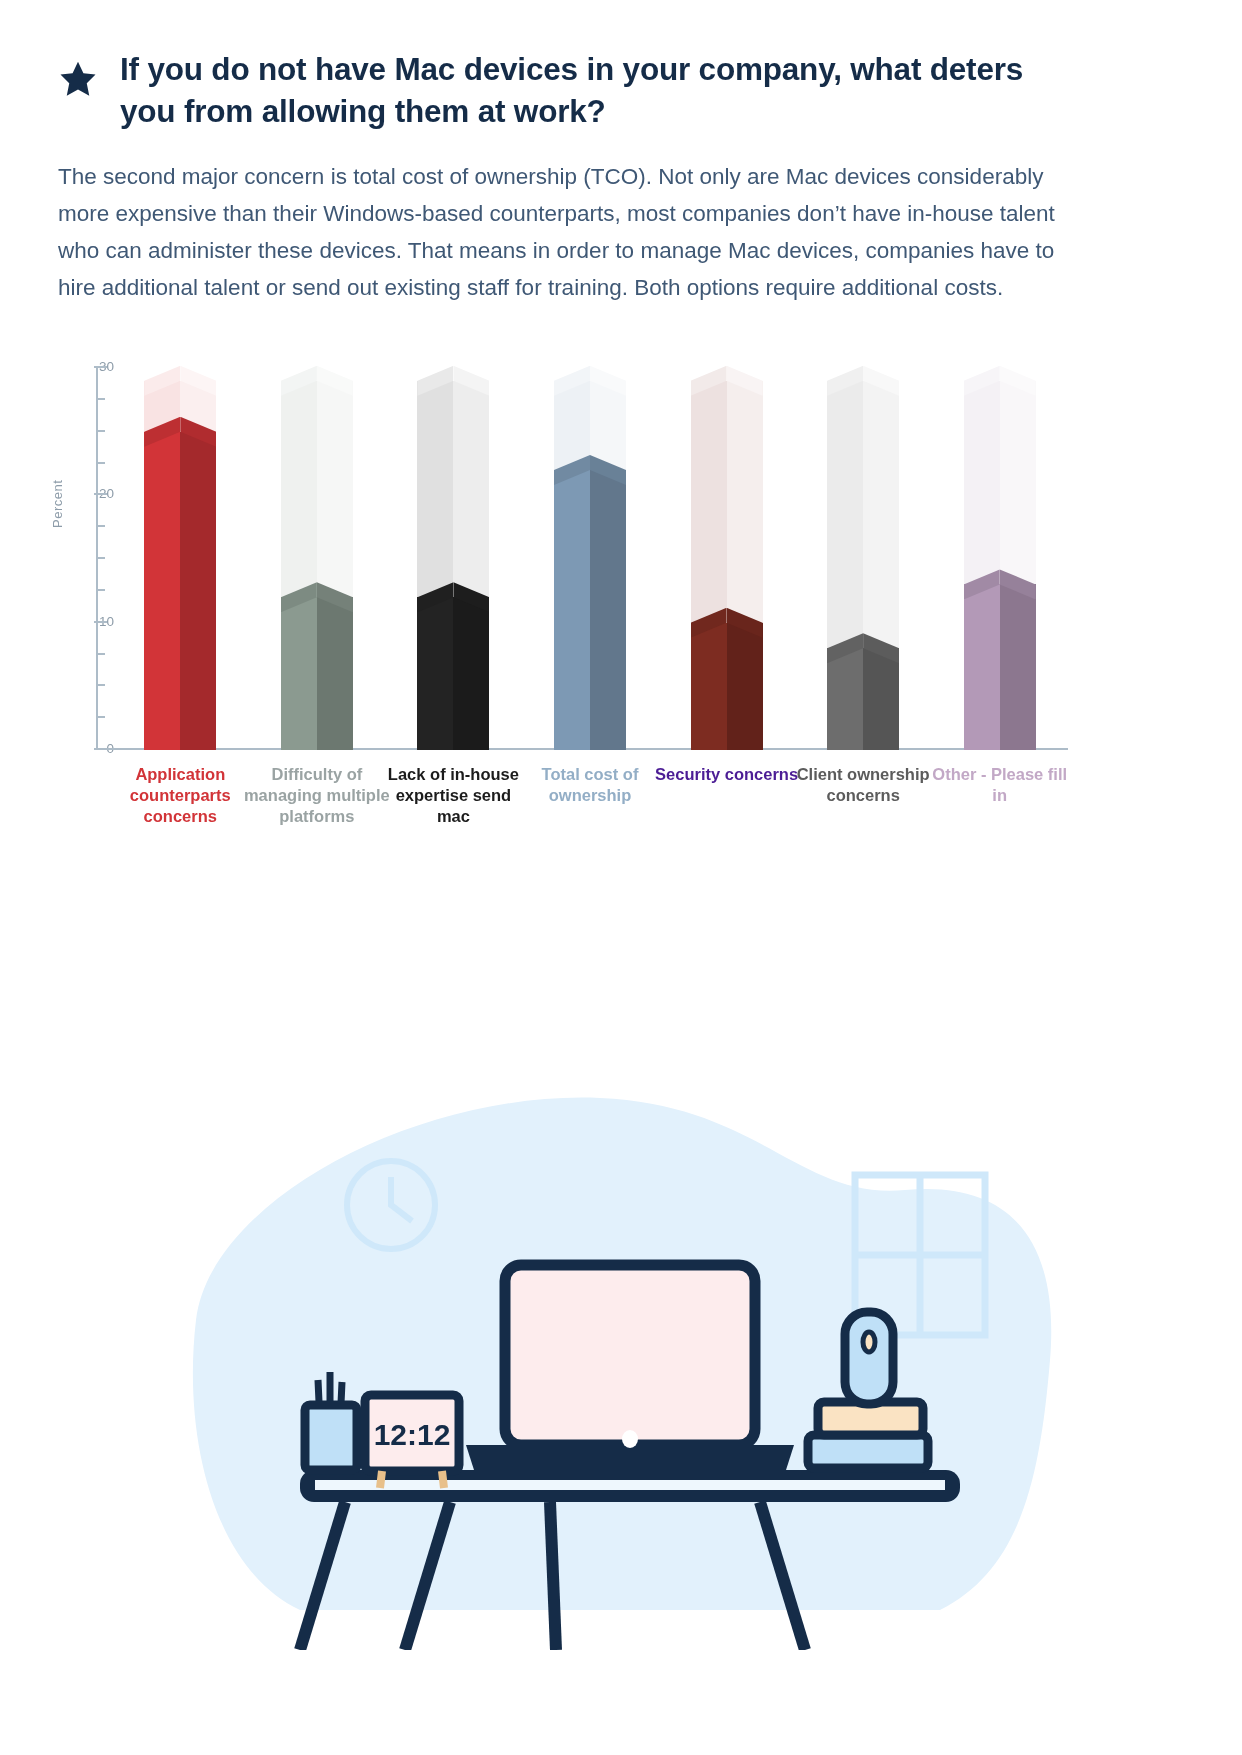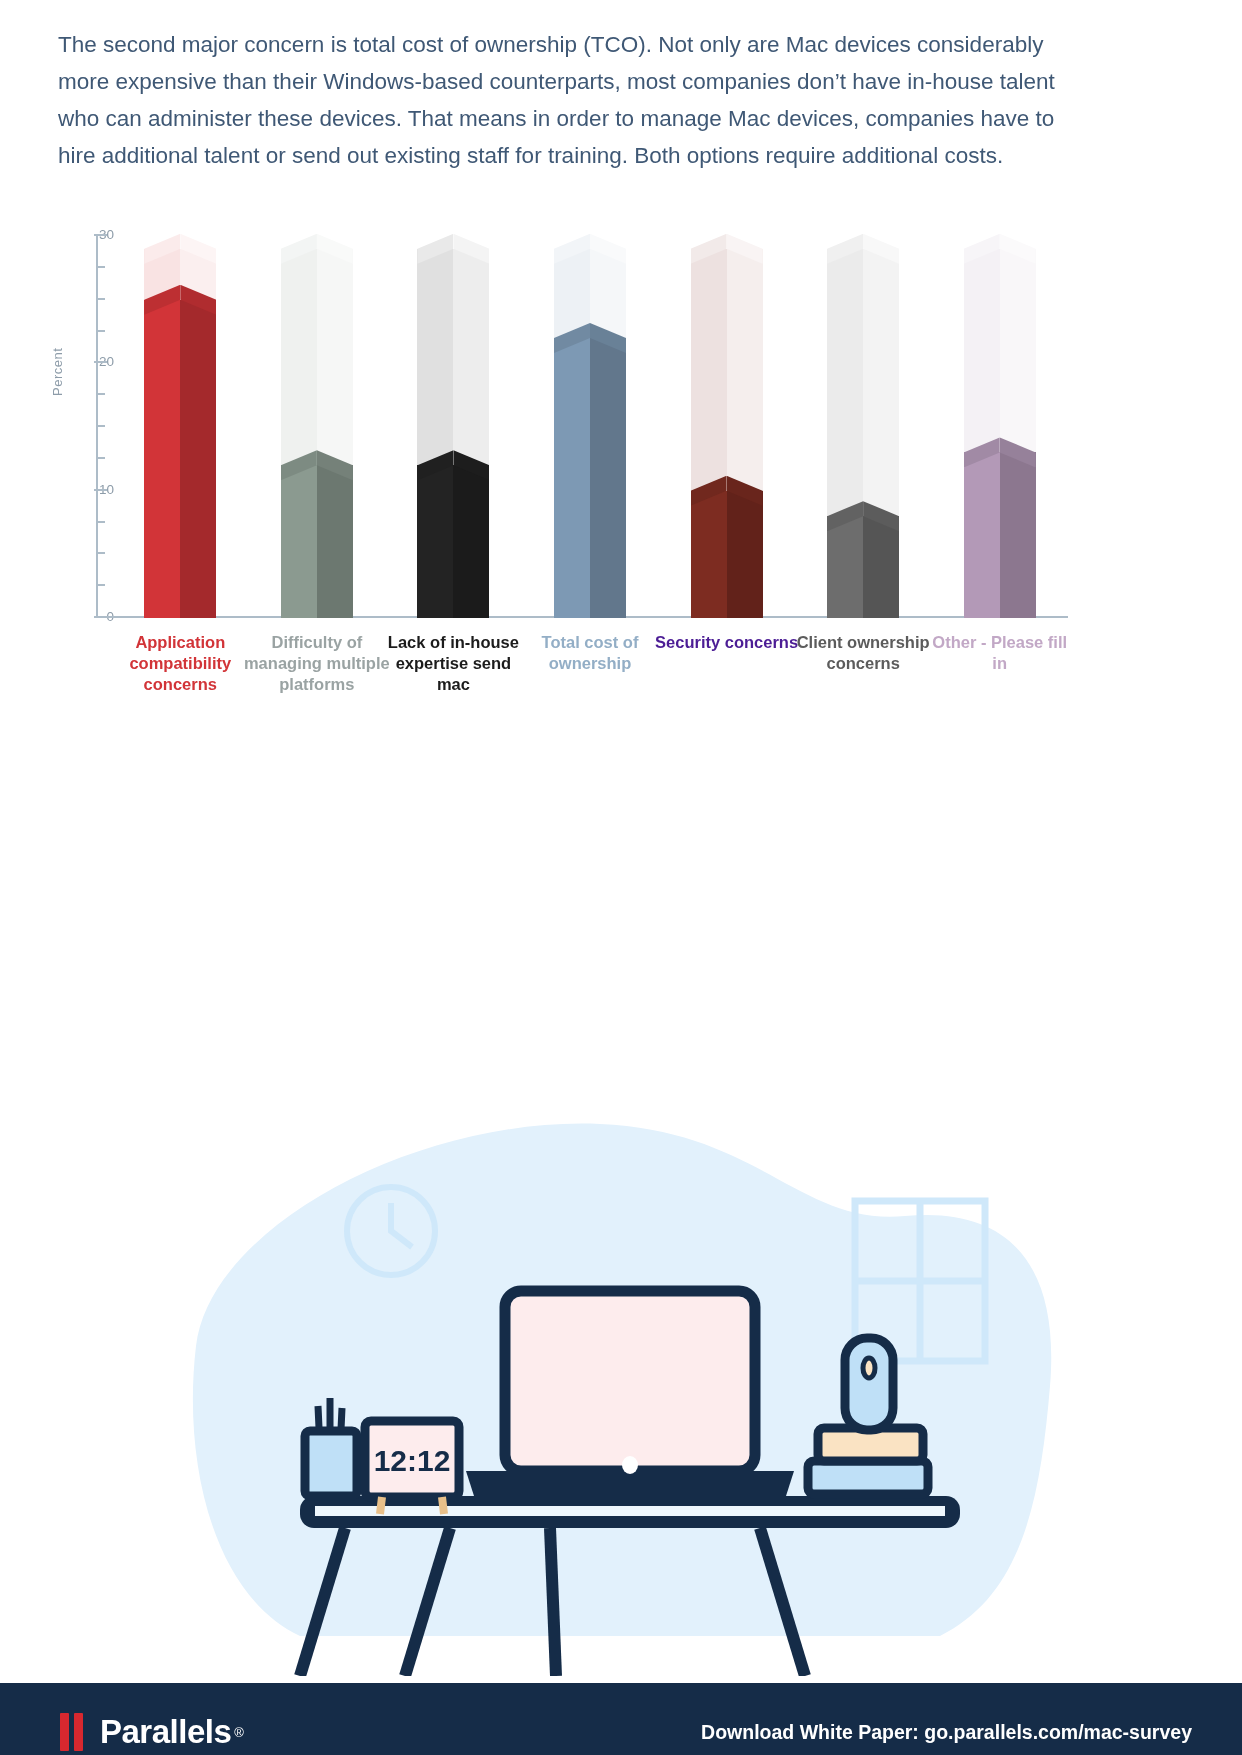--- a/index.html
+++ b/index.html
@@ -94,20 +94,28 @@
   .brand-bars span{display:block;width:9px;height:38px;background:#d7282f;margin-right:5px;border-radius:1px;}
   .brand-name{color:#ffffff;font-size:33px;font-weight:bold;letter-spacing:-.5px;}
   .brand-reg{color:#ffffff;font-size:13px;vertical-align:super;margin-left:3px;}
   .foot-link{color:#ffffff;font-size:19.5px;font-weight:bold;}
 </style>
 </head>
 <body>
 
 <div class="page">
 
+  <div class="head">
+    <div class="star">
+      <svg viewBox="0 0 48 48" width="40" height="40" aria-hidden="true">
+        <path fill="#152c48" d="M24 2 L30.5 16 L45 17.5 L34.5 28 L37.5 43 L24 35.5 L10.5 43 L13.5 28 L3 17.5 L17.5 16 Z"></path>
+      </svg>
+    </div>
+    <div class="title">If you do not have Mac devices in your company, what deters you from allowing them at work?</div>
+  </div>
 
   <div class="body-copy">
     <p class="para wide">The second major concern is total cost of ownership (TCO). Not only are Mac devices considerably more expensive than their Windows-based counterparts, most companies don’t have in-house talent who can administer these devices. That means in order to manage Mac devices, companies have to hire additional talent or send out existing staff for training. Both options require additional costs.</p>
   </div>
 
   <div class="chart-wrap">
     <div class="chart">
 
       <div class="ylabel">Percent</div>
 
@@ -242,21 +250,21 @@
               <span class="face-l" style="background:#b399b7"></span>
               <span class="face-r" style="background:#8c778f"></span>
               <span class="cap-top">
                 <i class="a" style="background:#a18aa5"></i>
                 <i class="b" style="background:#96819a"></i>
               </span>
             </div>
           </div>
         </div>
       <div class="xlabels" id="xlabels">
-          <div class="xlab" style="left: -7.71429px; color: rgb(210, 52, 56);">Application compatibility concerns</div>
+          <div class="xlab" style="left: -7.71429px; color: rgb(210, 52, 56);">Application counterparts concerns</div>
           <div class="xlab" style="left: 128.857px; color: rgb(154, 163, 163);">Difficulty of managing multiple platforms</div>
           <div class="xlab" style="left: 265.429px; color: rgb(28, 28, 28);">Lack of in-house expertise send mac</div>
           <div class="xlab" style="left: 402px; color: rgb(147, 174, 198);">Total cost of ownership</div>
           <div class="xlab" style="left: 538.571px; color: #4c1d95;">Security concerns</div>
           <div class="xlab" style="left: 675.143px; color: rgb(92, 92, 92);">Client ownership concerns</div>
           <div class="xlab" style="left: 811.714px; color: rgb(194, 168, 198);">Other - Please fill in</div>
         </div>
     <div class="major" style="top: 390px;"></div>
         <div class="minor" style="top: 358.167px;"></div>
         <div class="minor" style="top: 326.333px;"></div>
@@ -318,25 +326,14 @@
         <rect x="818" y="352" width="105" height="33" rx="6" fill="#fae3c3" stroke="#152c48" stroke-width="9"></rect>
       </g>
 
       <g>
         <rect x="845" y="262" width="48" height="92" rx="22" fill="#bfe0f7" stroke="#152c48" stroke-width="9"></rect>
         <ellipse cx="869" cy="292" rx="6" ry="10" fill="#fae3c3" stroke="#152c48" stroke-width="5"></ellipse>
       </g>
     </svg>
   </div>
 
-  <div class="footer">
-    <div class="brand">
-      <span class="brand-bars">
-          <span></span>
-          <span></span>
-        </span>
-      <span class="brand-name">Parallels</span>
-      <span class="brand-reg">®</span>
-    </div>
-    <div class="foot-link">Download White Paper: go.parallels.com/mac-survey</div>
-  </div>
 
 </div>
 
 </body></html>

